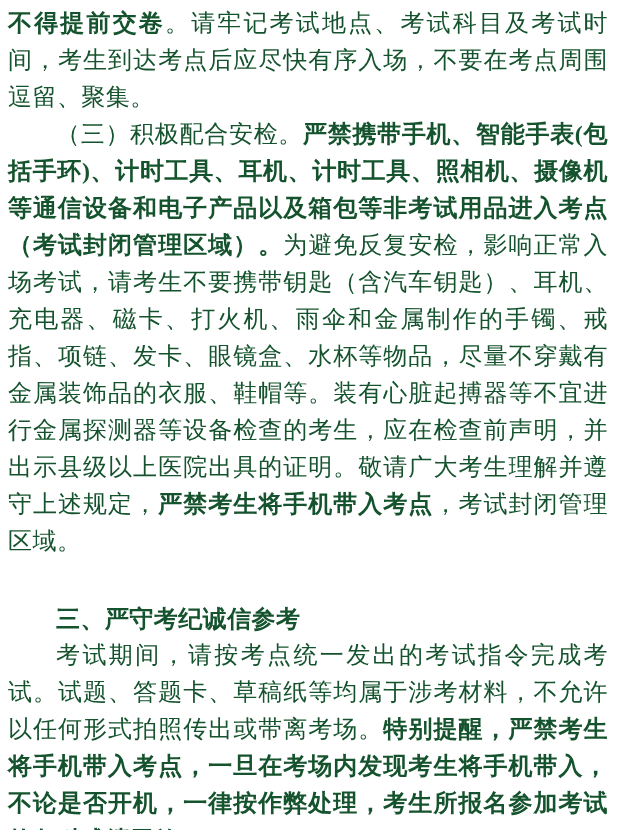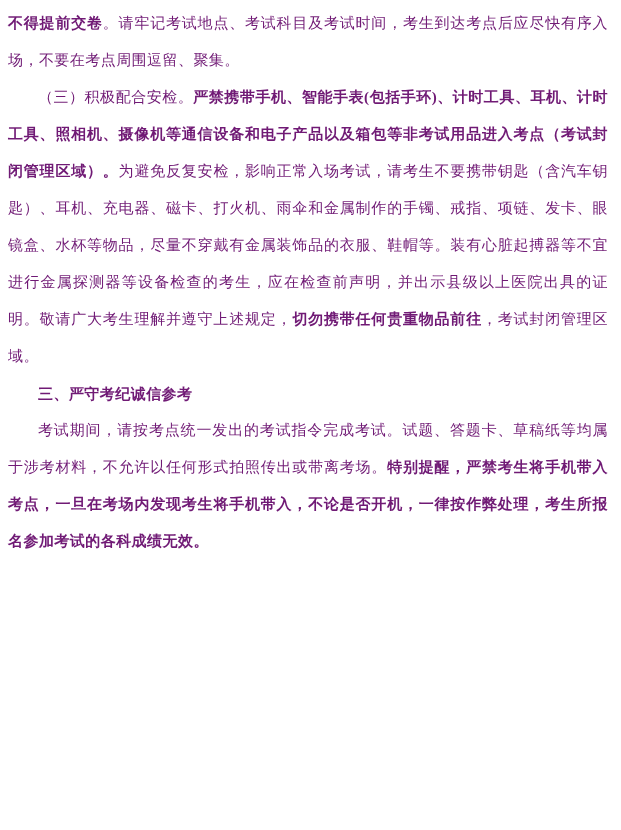--- a/index.html
+++ b/index.html
@@ -11,46 +11,47 @@
     width: 621px;
     height: 830px;
     overflow: hidden;
   }
   .page {
     box-sizing: border-box;
     width: 621px;
     height: 830px;
     padding: 5px 13px 4px 8px;
     background: #ffffff;
-    color: #701a75;
+    color: #14532d;
     font-family: "Liberation Serif", "DejaVu Serif", serif;
-    font-size: 15px;
+    font-size: 24px;
     line-height: 37px;
     letter-spacing: 0.45px;
     text-align: justify;
   }
   .page p {
     margin: 0;
     padding: 0;
   }
   .page p.indent {
     text-indent: 2em;
   }
   .page p.heading {
     font-family: "Liberation Sans", "DejaVu Sans", sans-serif;
     font-weight: bold;
     text-align: left;
+    margin-top: 40px;
   }
   .page span.bold {
     font-weight: bold;
   }
 </style>
 </head>
 <body>
 
 <div class="page">
   <div>
       <p><span class="bold">不得提前交卷</span><span>。请牢记考试地点、考试科目及考试时间，考生到达考点后应尽快有序入场，不要在考点周围逗留、聚集。</span></p>
-      <p class="indent"><span>（三）积极配合安检。</span><span class="bold">严禁携带手机、智能手表(包括手环)、计时工具、耳机、计时工具、照相机、摄像机等通信设备和电子产品以及箱包等非考试用品进入考点（考试封闭管理区域）。</span><span>为避免反复安检，影响正常入场考试，请考生不要携带钥匙（含汽车钥匙）、耳机、充电器、磁卡、打火机、雨伞和金属制作的手镯、戒指、项链、发卡、眼镜盒、水杯等物品，尽量不穿戴有金属装饰品的衣服、鞋帽等。装有心脏起搏器等不宜进行金属探测器等设备检查的考生，应在检查前声明，并出示县级以上医院出具的证明。敬请广大考生理解并遵守上述规定，</span><span class="bold">切勿携带任何贵重物品前往</span><span>，考试封闭管理区域。</span></p>
+      <p class="indent"><span>（三）积极配合安检。</span><span class="bold">严禁携带手机、智能手表(包括手环)、计时工具、耳机、计时工具、照相机、摄像机等通信设备和电子产品以及箱包等非考试用品进入考点（考试封闭管理区域）。</span><span>为避免反复安检，影响正常入场考试，请考生不要携带钥匙（含汽车钥匙）、耳机、充电器、磁卡、打火机、雨伞和金属制作的手镯、戒指、项链、发卡、眼镜盒、水杯等物品，尽量不穿戴有金属装饰品的衣服、鞋帽等。装有心脏起搏器等不宜进行金属探测器等设备检查的考生，应在检查前声明，并出示县级以上医院出具的证明。敬请广大考生理解并遵守上述规定，</span><span class="bold">严禁考生将手机带入考点</span><span>，考试封闭管理区域。</span></p>
       <p class="indent heading"><span class="bold">三、严守考纪诚信参考</span></p>
       <p class="indent"><span>考试期间，请按考点统一发出的考试指令完成考试。试题、答题卡、草稿纸等均属于涉考材料，不允许以任何形式拍照传出或带离考场。</span><span class="bold">特别提醒，严禁考生将手机带入考点，一旦在考场内发现考生将手机带入，不论是否开机，一律按作弊处理，考生所报名参加考试的各科成绩无效。</span></p>
     </div>
 </div>
 
 </body></html>

